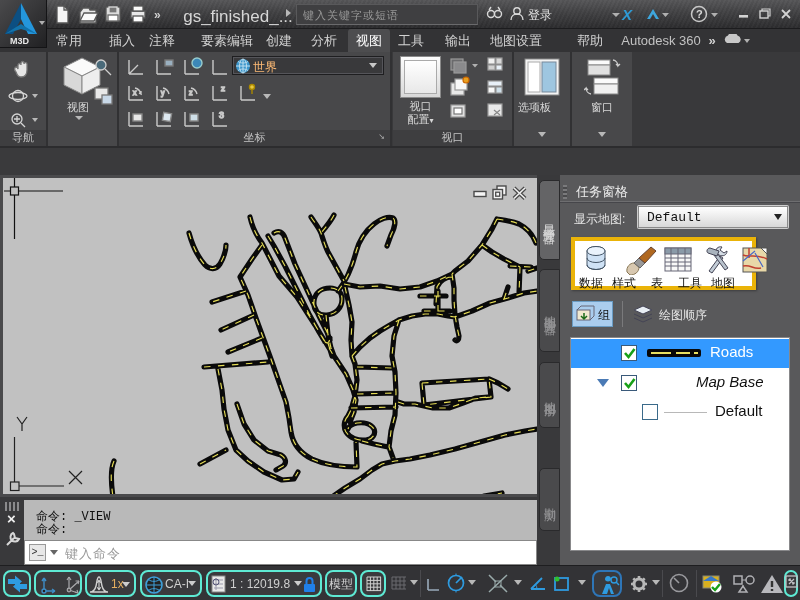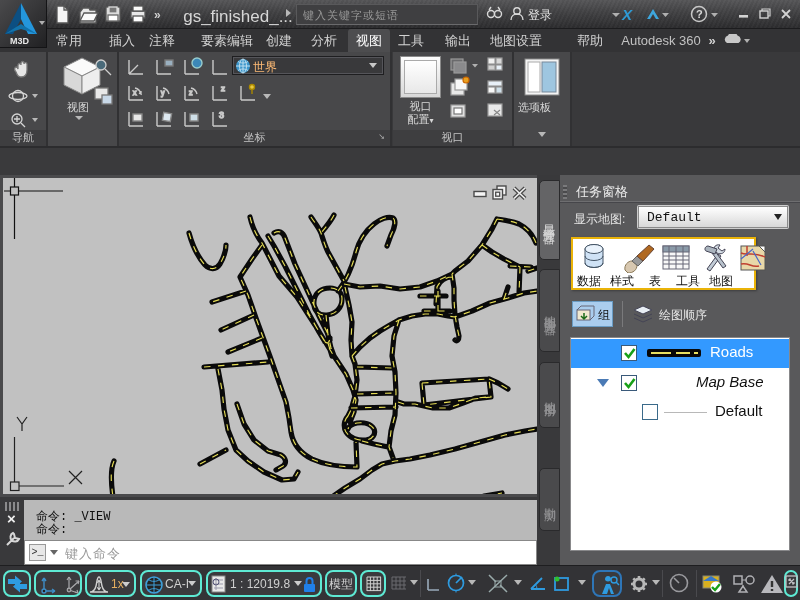--- a/index.html
+++ b/index.html
@@ -212,20 +212,32 @@
 <div class="rpanel" style="left:514px;width:56px">
  <svg class="abs" style="left:10px;top:4px" width="38" height="42">
   <rect x="1" y="3" width="34" height="36" fill="#f4f4f4" stroke="#888"></rect>
   <rect x="18" y="6" width="14" height="30" fill="#9ec6e0" stroke="#789"></rect>
   <rect x="4" y="6" width="12" height="30" fill="#fff" stroke="#aaa"></rect>
  </svg>
  <div class="abs" style="left:0;top:48px;width:41px;text-align:center;font-size:11px;color:#d8d8d8">选项板</div>
  <div class="abs" style="left:24px;top:80px;width:0;height:0;border-top:5px solid #b8b8b8;border-left:4px solid transparent;border-right:4px solid transparent"></div>
 </div>
 <div class="psep" style="left:570px"></div>
+<div class="rpanel" style="left:572px;width:60px">
+ <svg class="abs" style="left:12px;top:6px" width="40" height="40">
+  <rect x="4" y="2" width="22" height="5" fill="#fafafa" stroke="#888"></rect>
+          <rect x="4" y="7" width="22" height="10" fill="#e0e0e0" stroke="#888"></rect>
+  <path d="M29,2 a6,6 0 0 1 5,6 l2,-2 m-2,2 l-2,-2" stroke="#ccc" fill="none" stroke-width="1.3"></path>
+  <rect x="10" y="20" width="24" height="6" fill="#fafafa" stroke="#888"></rect>
+          <rect x="10" y="26" width="24" height="10" fill="#f0f0f0" stroke="#888"></rect>
+  <path d="M7,36 a6,6 0 0 1 -5,-6 l-2,2 m2,-2 l2,2" stroke="#ccc" fill="none" stroke-width="1.3"></path>
+ </svg>
+ <div class="abs" style="left:0;top:48px;width:60px;text-align:center;font-size:11px;color:#d8d8d8">窗口</div>
+ <div class="abs" style="left:26px;top:80px;width:0;height:0;border-top:5px solid #b8b8b8;border-left:4px solid transparent;border-right:4px solid transparent"></div>
+</div>
 </div>
 <div class="abs" id="drawwrap">
       <div id="canvas">
 <svg width="534" height="316" viewBox="3 178 534 316" style="position:absolute;left:0;top:0">
 <g fill="none" stroke="#0a0a0a" stroke-width="5.2" stroke-linecap="round" stroke-linejoin="round">
 <path id="roads" d="M189,233 C192,244 197,256 205,265 C210,270 216,270 220,264 C224,257 226,251 226,245
 M250,217 C252,226 256,235 262,243 L279,276 297,297 315,325 332,353 346,374 353,390 356,400 354,412 350,422
 M268,236 L274,246 285,266 297,290 309,314 319,332 325,342
 M274,233 C279,230 283,232 285,238 L295,264 307,290 318,314 327,332 330,340
 M325,342 Q329,345 330,338 M328,343 L332,356
@@ -294,21 +306,21 @@
 <div class="abs" id="taskpane">
 <div class="abs" style="left:3px;top:10px;width:4px;height:14px;background:repeating-linear-gradient(#7a7a7c 0 2px,#4a4a4c 2px 4px)"></div>
 <div class="abs" style="left:16px;top:8px;font-size:13px;color:#ececec">任务窗格</div>
 <div class="abs" style="left:0;top:26px;width:240px;height:1px;background:#6e6e70"></div>
 <div class="abs" style="left:0;top:27px;width:240px;height:1px;background:#46464a"></div>
 <div class="abs" style="left:14px;top:36px;font-size:12px;color:#e4e4e4">显示地图:</div>
 <div class="abs" style="left:78px;top:31px;width:150px;height:22px;background:linear-gradient(#fff,#d8d8d8);border:1px solid #8a8a8a;border-radius:1px;box-shadow:0 0 0 1px #cdcdcd">
   <span style="position:absolute;left:8px;top:3px;font-family:'Liberation Mono',monospace;font-size:13px;color:#111">Default</span>
   <span style="position:absolute;right:5px;top:7px;width:0;height:0;border-top:6px solid #222;border-left:4.5px solid transparent;border-right:4.5px solid transparent"></span>
 </div>
-<div class="abs" style="left:11px;top:62px;width:185px;height:53px;background:#fff;border:2px solid #eab308;box-shadow:1px 1px 2px #3c3c3e">
+<div class="abs" style="left:11px;top:62px;width:185px;height:53px;background:#fff;border:4px solid #eab308;box-shadow:1px 1px 2px #3c3c3e">
  <svg class="abs" style="left:2px;top:4px" width="214" height="30">
   <g stroke="#456" stroke-width="1">
    <path d="M10,6 a9,4.5 0 0 1 18,0 v14 a9,4.5 0 0 1 -18,0 z" fill="#cfe2f5"></path>
    <ellipse cx="19" cy="6" rx="9" ry="4.5" fill="#eaf3fc"></ellipse>
    <path d="M10,13 a9,4.5 0 0 0 18,0 M10,20 a9,4.5 0 0 0 18,0" fill="none"></path>
   </g>
   <g>
             <path d="M50,27 c-1,-5 3,-9 7,-9 l5,4 c0,5 -4,8 -9,8 z" fill="#d8c8b0" stroke="#875"></path>
             <path d="M57,18 l5,-5 6,5 -5,5 z" fill="#999" stroke="#666"></path>
             <path d="M62,13 L74,2 l5,4 -11,12 z" fill="#b06820" stroke="#643"></path>

